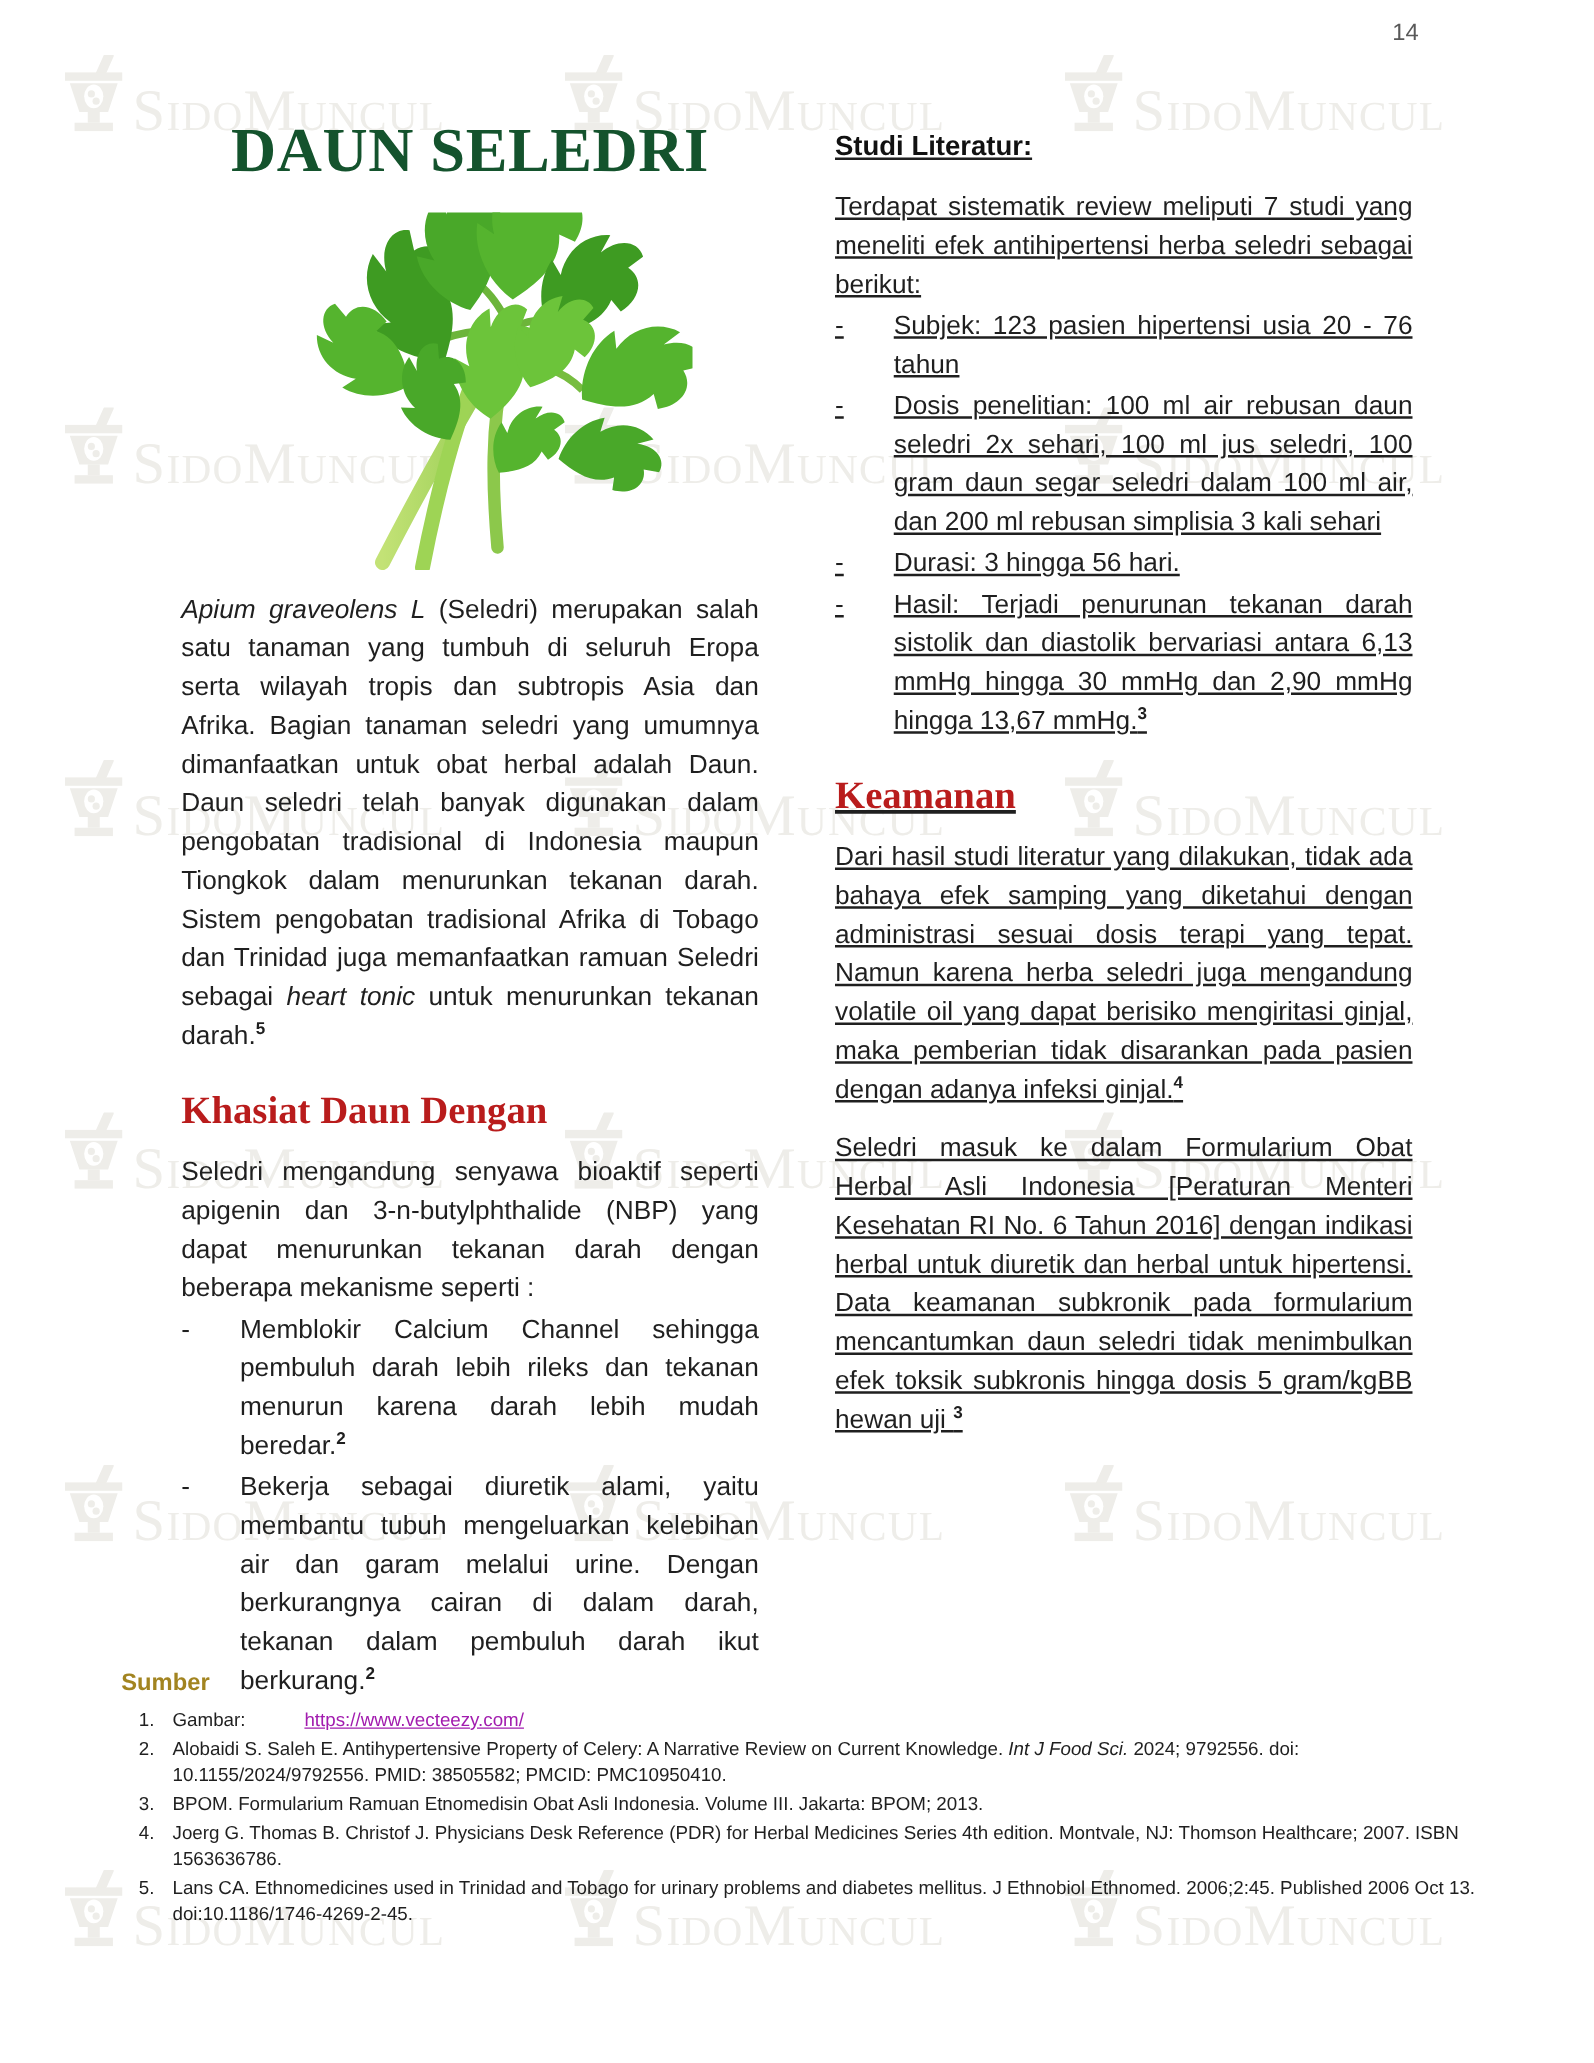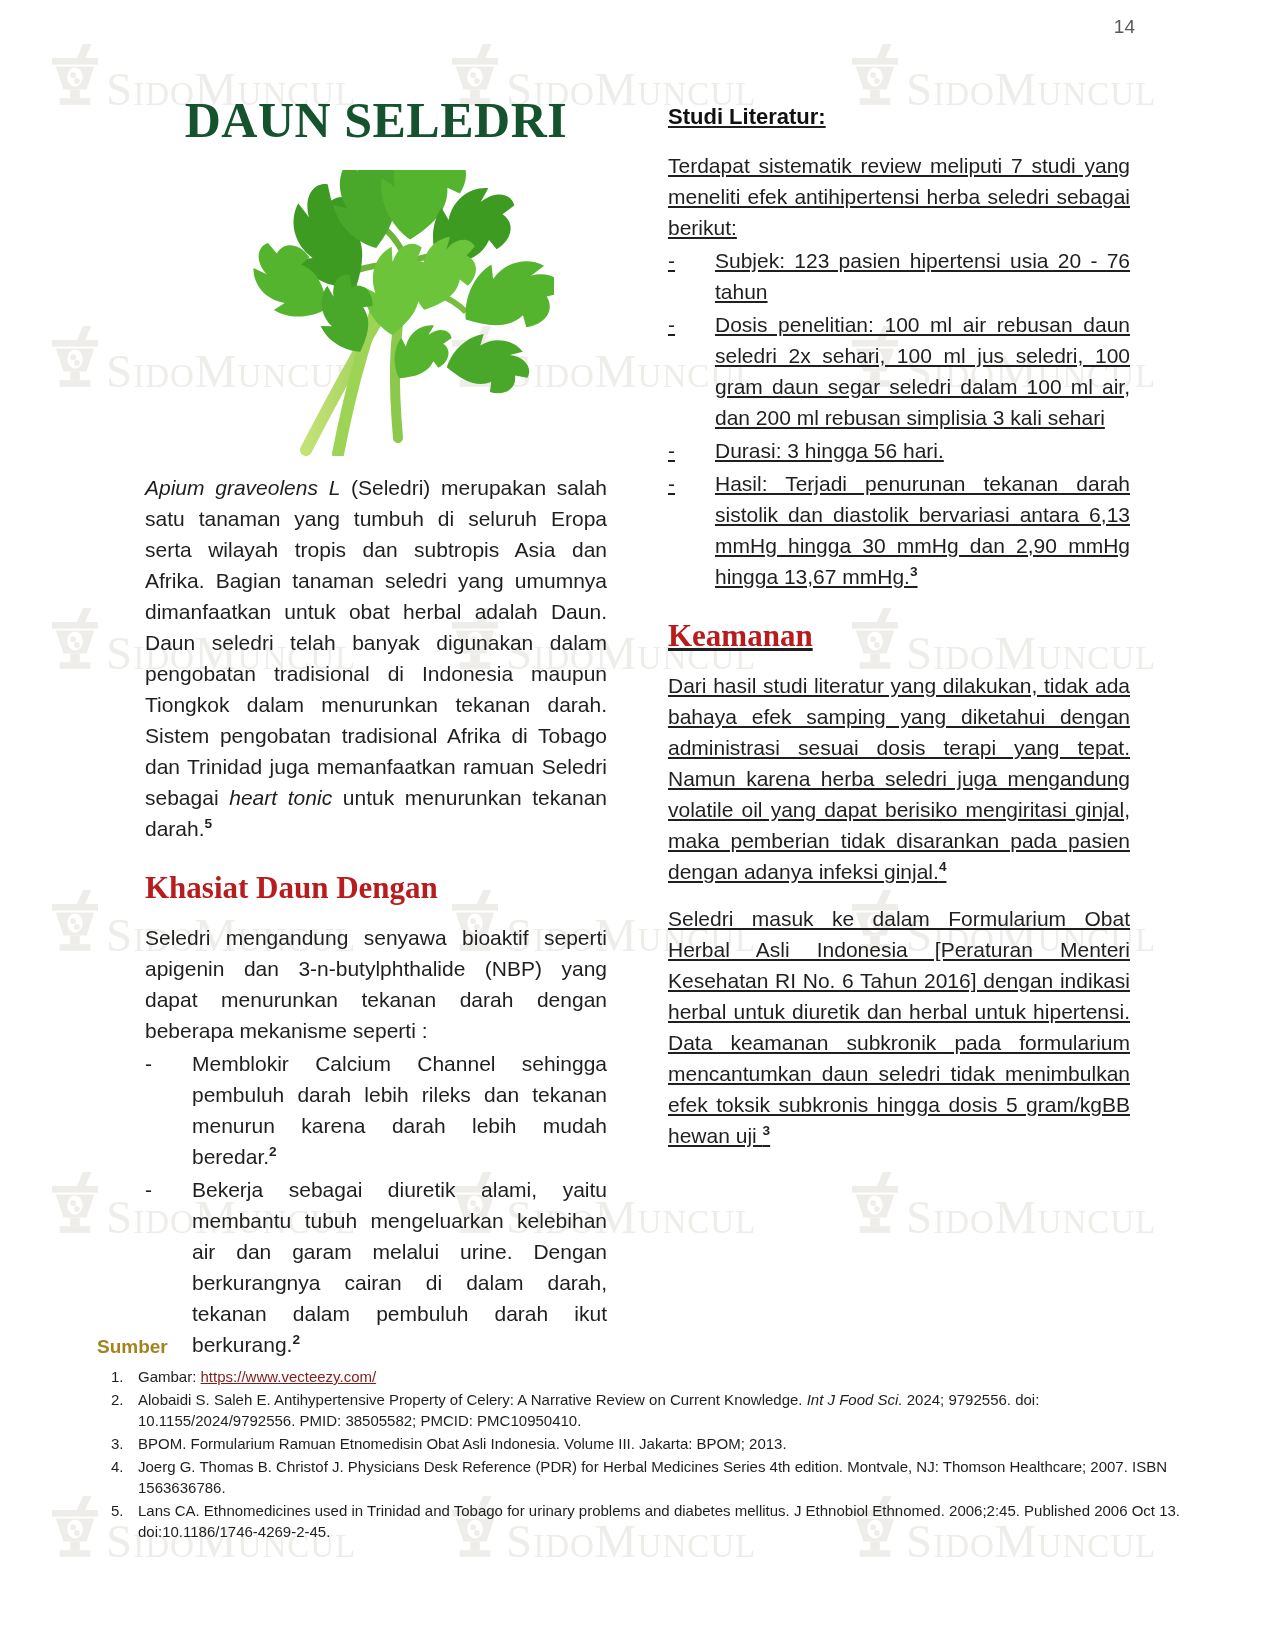--- a/index.html
+++ b/index.html
@@ -28,21 +28,21 @@
   .bullet .dash{flex:none;width:47px;}
   .bullet .btext{flex:1;text-align:justify;}
   sup.ref{font-size:0.65em;font-weight:bold;vertical-align:super;line-height:0;}
   .mt20{margin-top:20px;} .mt52{margin-top:52px;} .mt18{margin-top:18px;}
   
   .sumber{position:absolute;left:97px;top:1336px;width:1092px;z-index:1;}
   .sumber h4{margin:0 0 8px;font-size:19px;line-height:22px;font-weight:bold;color:#a28420;}
   .ref-row{display:flex;font-size:15px;line-height:21px;margin:0 0 2px;}
   .ref-row .num{flex:none;width:27px;margin-left:14px;}
   .ref-row .rtext{flex:1;}
-  .ref-link{color:#7f1d1d;text-decoration:underline;cursor:pointer;}
+  .ref-link{color:#a21caf;text-decoration:underline;cursor:pointer;margin-left:43px;}
   i{font-style:italic;}
 </style>
 </head>
 <body>
 
 <div class="page">
   <div class="wm-layer">
       <div class="wm" style="left: 52px; top: 44px;">
     <span>
       <svg width="46" height="70" viewBox="0 0 48 72" fill="currentColor">

